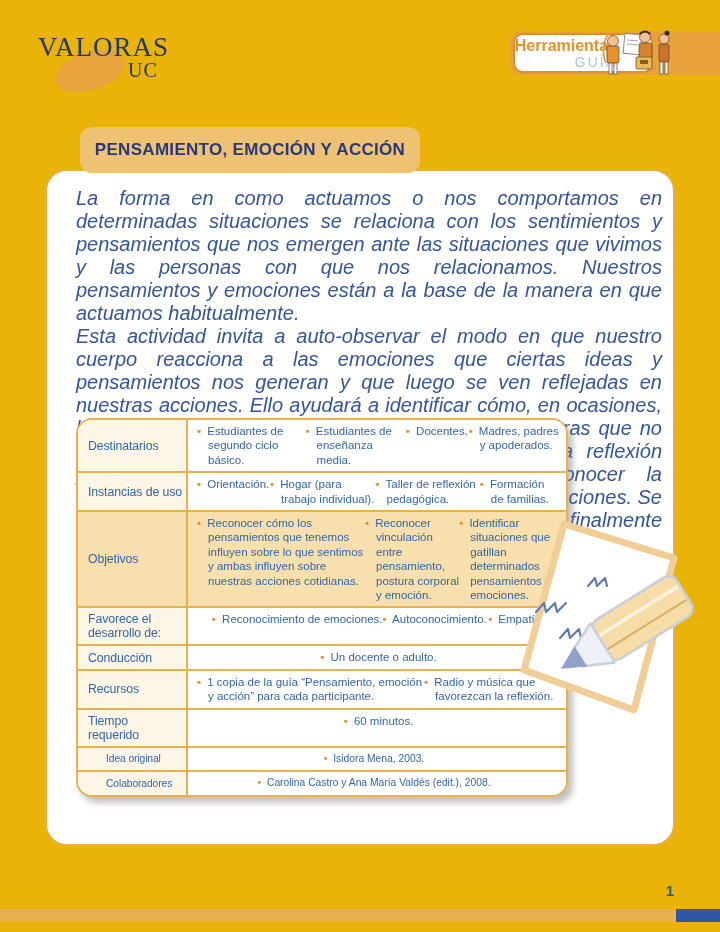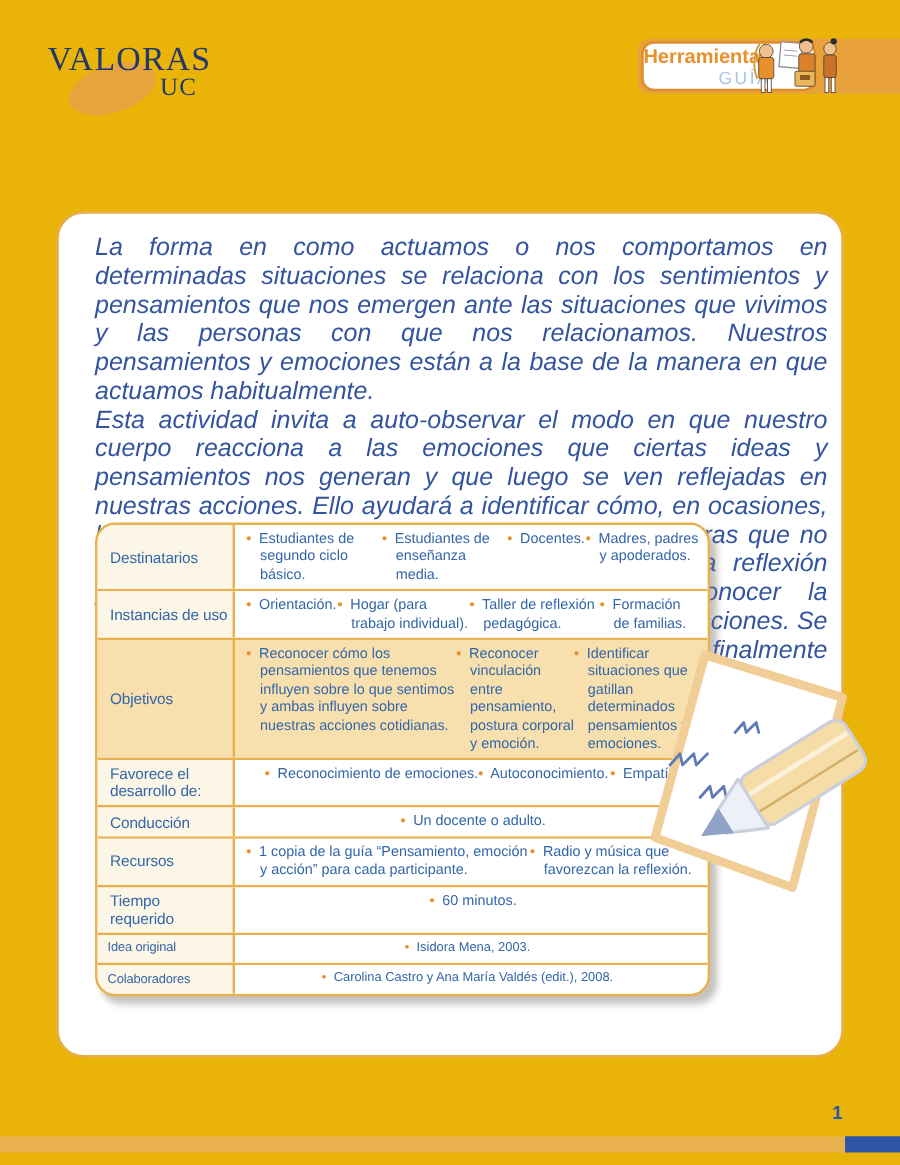--- a/index.html
+++ b/index.html
@@ -44,21 +44,21 @@
               box-shadow:5px 6px 6px rgba(125,118,110,0.45);}
   .trow{display:flex;align-items:stretch;}
   .trow + .trow{border-top:2px solid #E9B14E;}
   .tlabel{width:108px;flex:0 0 108px;box-sizing:border-box;padding:4px 4px 4px 10px;
           background:#FCF6E6;color:#3366A9;font-size:12.3px;letter-spacing:-0.1px;
           display:flex;align-items:center;}
   .tvalue{flex:1;box-sizing:border-box;border-left:2px solid #E9B14E;padding:4px 6px 4px 9px;
           background:#ffffff;color:#3366A9;font-size:11.5px;line-height:14.4px;
           display:flex;flex-direction:row;justify-content:center;}
   .trow.highlight .tlabel,.trow.highlight .tvalue{background:#F7E0AE;}
-  .trow.small .tlabel{font-size:10.3px;padding-left:8px;}
+  .trow.small .tlabel{font-size:10.3px;padding-left:28px;}
   .trow.small .tvalue{font-size:10.3px;padding-left:0;}
   .bullet-item{padding-left:11px;text-indent:-11px;}
   .bullet{color:#E8912C;font-weight:bold;margin-right:3px;}
 
   
   .pencil-illustration{position:absolute;left:502px;top:512px;width:210px;height:215px;z-index:4;}
 
   
   .page-number{position:absolute;left:658px;top:882px;width:24px;text-align:center;
                color:#2E57A5;font-weight:bold;font-size:15px;z-index:2;}
@@ -99,20 +99,23 @@
     <rect x="38" y="28" width="16" height="12" rx="1" fill="#E8B85A" stroke="#5a4632" stroke-width="0.7"></rect>
     <rect x="42" y="31" width="8" height="4" fill="#8a5a20"></rect>
 
     <circle cx="66" cy="10" r="5" fill="#F0C090" stroke="#5a4632" stroke-width="0.7"></circle>
     <circle cx="69" cy="4" r="2.5" fill="#2b2b2b"></circle>
     <rect x="61" y="15" width="10" height="18" rx="2" fill="#C8732A" stroke="#5a4632" stroke-width="0.7"></rect>
     <rect x="62" y="33" width="3" height="12" fill="#ffffff" stroke="#5a4632" stroke-width="0.7"></rect>
     <rect x="67" y="33" width="3" height="12" fill="#ffffff" stroke="#5a4632" stroke-width="0.7"></rect>
   </svg>
 
+  <div class="title-badge">
+    <span class="title-text">PENSAMIENTO, EMOCIÓN Y ACCIÓN</span>
+  </div>
 
   <div class="main-box"></div>
 
   <div class="intro">
     <p>La forma en como actuamos o nos comportamos en determinadas situaciones se relaciona con los sentimientos y pensamientos que nos emergen ante las situaciones que vivimos y las personas con que nos relacionamos. Nuestros pensamientos y emociones están a la base de la manera en que actuamos habitualmente.</p>
     <p>Esta actividad invita a auto-observar el modo en que nuestro cuerpo reacciona a las emociones que ciertas ideas y pensamientos nos generan y que luego se ven reflejadas en nuestras acciones. Ello ayudará a identificar cómo, en ocasiones, los pensamientos nos hacen sentir y actuar de maneras que no deseamos sin notarlo. Es una herramienta para la reflexión personal que invita a los estudiantes a reconocer la interdependencia de los pensamientos, emociones y acciones. Se trabaja primero individualmente, después en grupo, y finalmente en plenario.</p>
   </div>
 
   <div class="info-table">
       <div class="trow">

